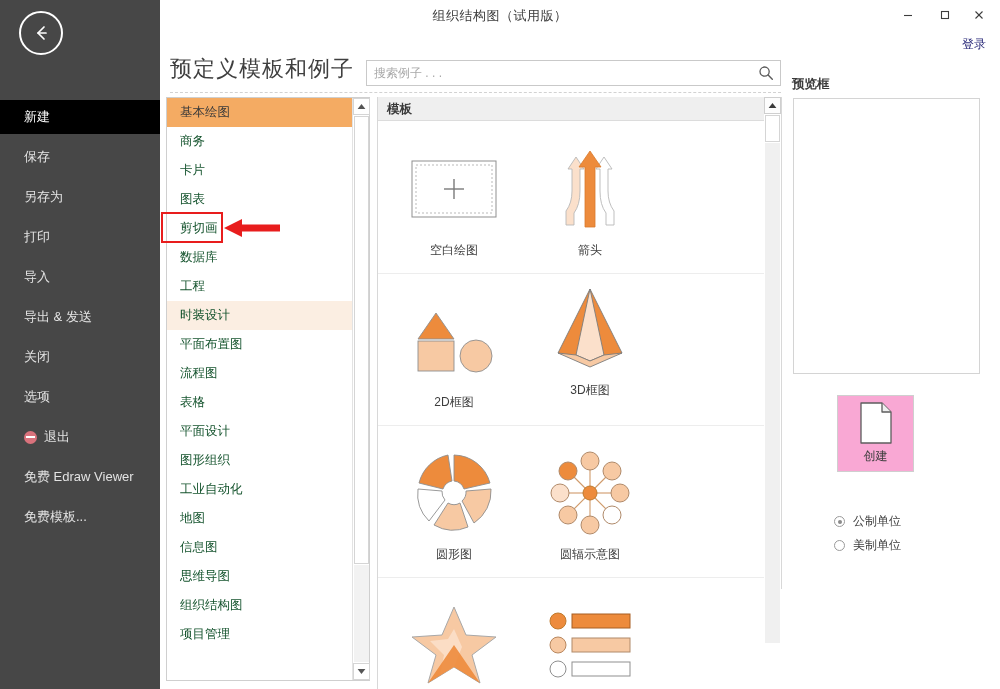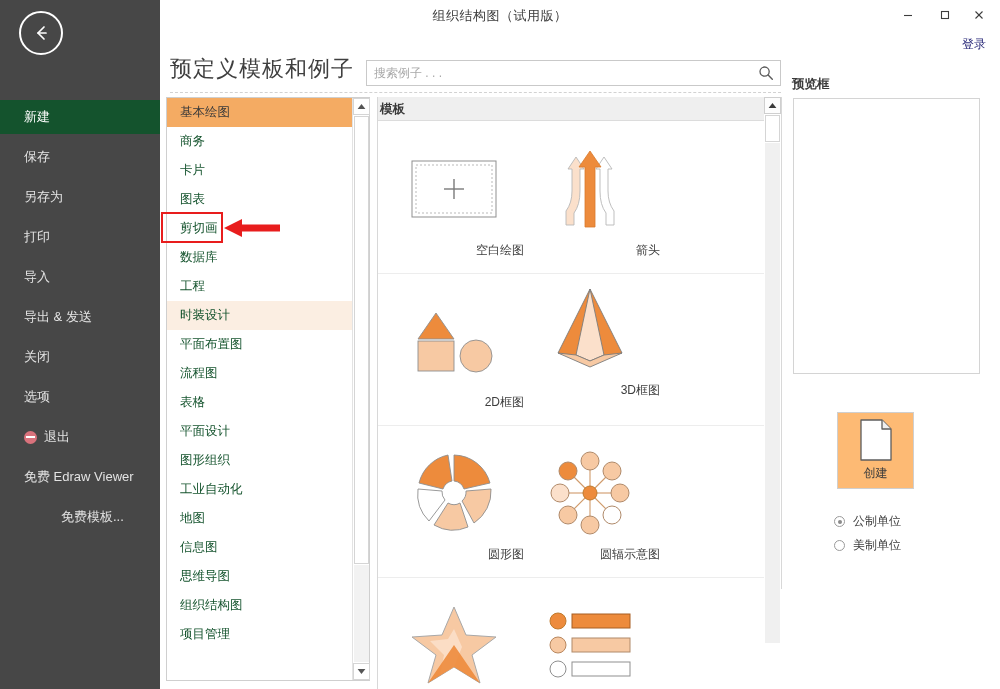--- a/index.html
+++ b/index.html
@@ -19,21 +19,21 @@
     border:2px solid #ffffff; border-radius:50%;
     display:flex; align-items:center; justify-content:center;
     cursor:pointer;
   }
   #back-btn svg{ display:block; }
   .side-item{
     position:absolute; left:0; width:160px; height:34px;
     display:flex; align-items:center; padding-left:24px;
     font-size:13px; color:#e3e3e3; cursor:pointer; white-space:nowrap;
   }
-  .side-item.active{ background:#14532d; color:#ffffff; }
+  .side-item.active{ background:#000000; color:#ffffff; }
   .exit-icon{
     width:13px; height:13px; border-radius:50%;
     background:#d9727c; margin-right:7px; position:relative; flex:none;
   }
   .exit-icon:after{
     content:""; position:absolute; left:2px; top:5.5px;
     width:9px; height:2px; background:#ffffff;
   }
 
   
@@ -118,28 +118,28 @@
 
   
   #tpl-panel{
     position:absolute; left:377px; top:97px; width:404px; height:592px;
     border-left:1px solid #d8d8d8;
   }
   #tpl-head{
     position:absolute; left:0; top:0; width:386px; height:24px;
     background:#efefef; border-bottom:1px solid #dcdcdc;
     font-size:12.5px; font-weight:bold; color:#3a3a3a;
-    line-height:24px; padding-left:2px;
+    line-height:24px; padding-left:9px;
   }
   #tpl-body{
     position:absolute; left:0; top:24px; width:386px; height:568px;
     background:#ffffff; overflow:hidden;
   }
   .tpl-cell{
-    position:absolute; width:140px; text-align:right; cursor:pointer;
+    position:absolute; width:140px; text-align:center; cursor:pointer;
   }
   .tpl-art{ height:96px; display:flex; align-items:center; justify-content:center; }
   .tpl-label{ font-size:12px; color:#3d3d3d; margin-top:5px; }
   .tpl-divider{
     position:absolute; left:0; width:386px; height:1px; background:#ededed;
   }
 
   
   #tpl-sb{
     position:absolute; left:386px; top:0; width:17px; height:592px;
@@ -166,22 +166,22 @@
   
   #preview-title{
     position:absolute; left:792px; top:76px; font-size:12.5px;
     font-weight:bold; color:#3a3a3a;
   }
   #preview-box{
     position:absolute; left:793px; top:98px; width:187px; height:276px;
     background:#ffffff; border:1px solid #d4d4d4;
   }
   #create-btn{
-    position:absolute; left:837px; top:412px; width:77px; height:77px;
-    border:1px solid #cfcfcf; background:#fdba74;
+    position:absolute; left:837px; top:395px; width:77px; height:77px;
+    border:1px solid #cfcfcf; background:#f9a8d4;
     display:flex; flex-direction:column; align-items:center; justify-content:center;
     cursor:pointer;
   }
   #create-label{ font-size:12px; color:#3d3d3d; margin-top:4px; }
   .radio-row{
     position:absolute; left:834px; display:flex; align-items:center;
     font-size:12px; color:#3d3d3d; cursor:pointer;
   }
   #radio-metric{ top:513px; }
   #radio-imperial{ top:537px; }
@@ -239,21 +239,21 @@
     <div class="side-item" style="top: 380px;">
       <span>选项</span>
     </div>
     <div class="side-item" style="top: 420px;">
       <span class="exit-icon"></span>
       <span>退出</span>
     </div>
     <div class="side-item" style="top: 460px;">
       <span>免费 Edraw Viewer</span>
     </div>
-    <div class="side-item" style="top: 500px; margin-left: 37px;">
+    <div class="side-item" style="top: 500px;">
       <span>免费模板...</span>
     </div>
   </div>
 
 <div id="app-title">组织结构图（试用版）</div>
 
 <div id="win-min" class="wbtn">
   <svg width="12" height="12" viewBox="0 0 12 12">
     <line x1="2" y1="6.5" x2="10" y2="6.5" stroke="#3d3d3d" stroke-width="1.1"></line>
   </svg>

